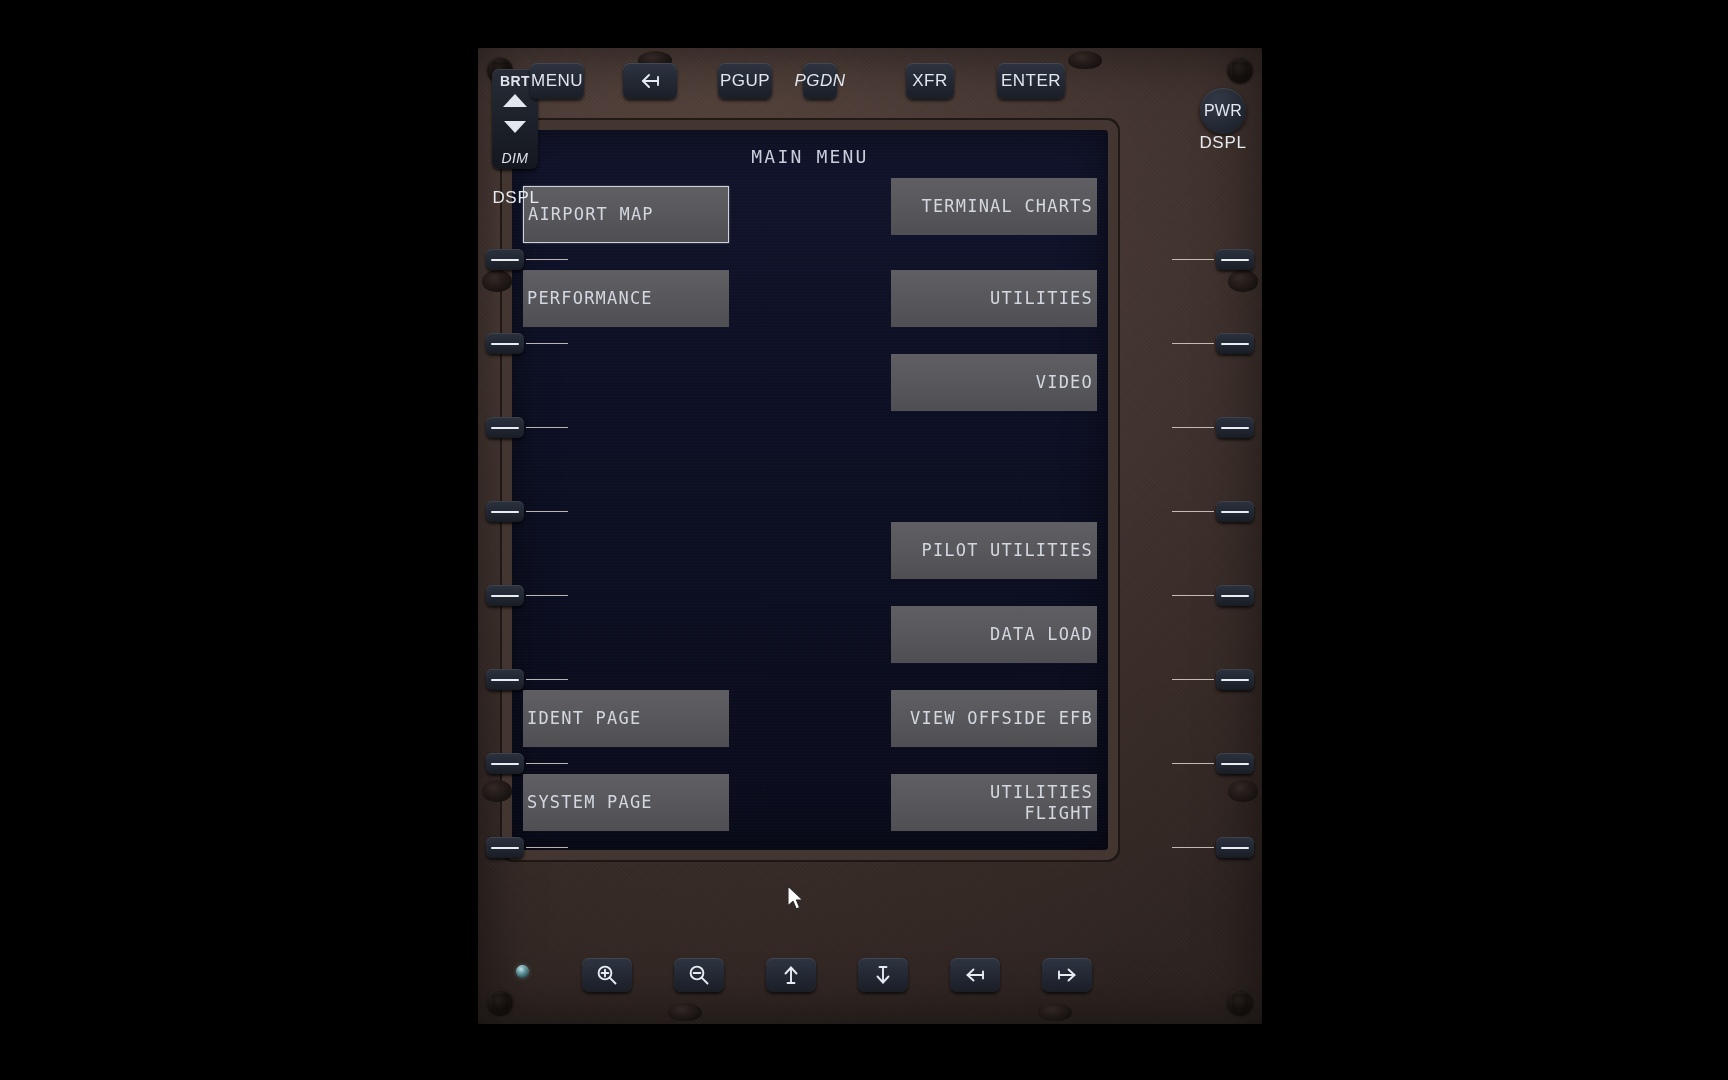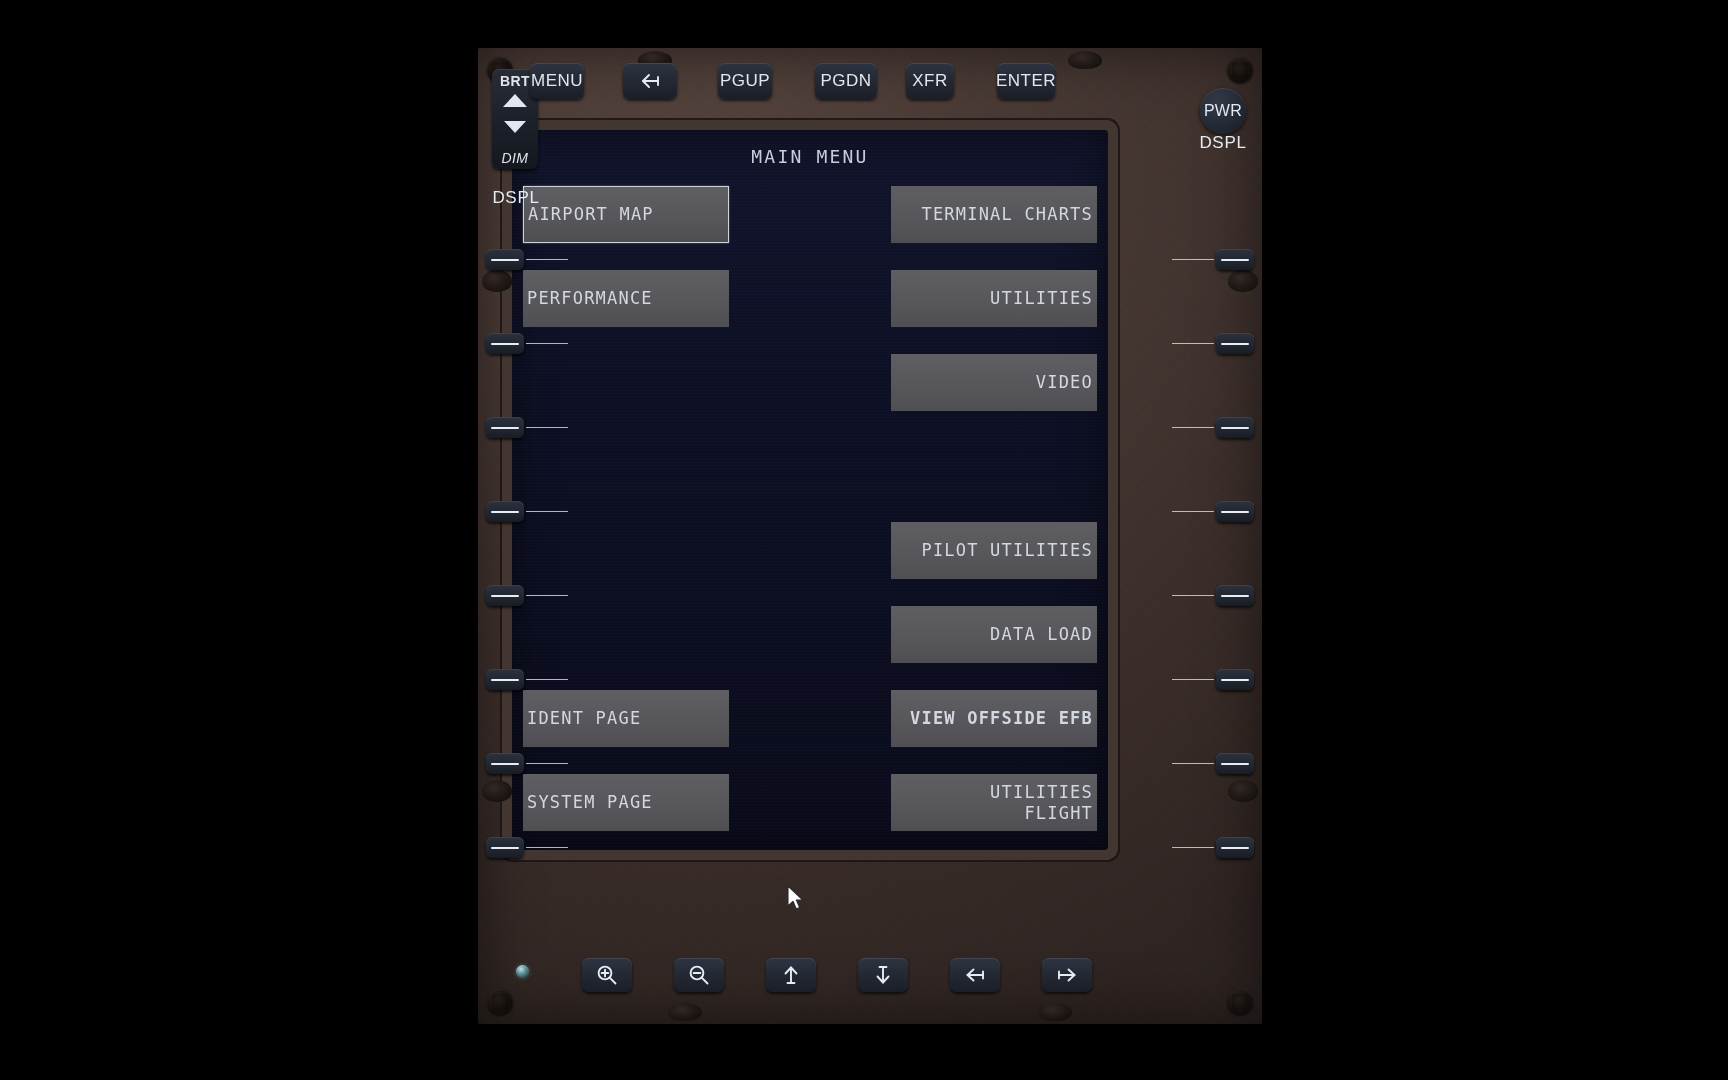--- a/index.html
+++ b/index.html
@@ -340,27 +340,27 @@
       <div class="topkey" style="left: 145px; width: 54px;">
         <svg width="26" height="26" viewBox="0 0 26 26">
           <line fill="none" stroke="#e7ebf2" stroke-width="1.9" stroke-linecap="round" stroke-linejoin="round" x1="21" y1="13" x2="6" y2="13"></line>
           <polyline fill="none" stroke="#e7ebf2" stroke-width="1.9" stroke-linecap="round" stroke-linejoin="round" points="12,7 6,13 12,19"></polyline>
           <line fill="none" stroke="#e7ebf2" stroke-width="1.9" stroke-linecap="round" stroke-linejoin="round" x1="21" y1="9" x2="21" y2="17"></line>
         </svg>
       </div>
       <div class="topkey" style="left: 240px; width: 54px;">
         <span>PGUP</span>
       </div>
-      <div class="topkey" style="left: 337px; width: 62px;">
+      <div class="topkey" style="left: 325px; width: 34px; font-style: italic;">
         <span>PGDN</span>
       </div>
       <div class="topkey" style="left: 428px; width: 48px;">
         <span>XFR</span>
       </div>
-      <div class="topkey" style="left: 519px; width: 58px; text-align: center;">
+      <div class="topkey" style="left: 519px; width: 68px; text-align: center;">
         <span>ENTER</span>
       </div>
     </div>
 
   <div id="lsk-host">
       <div class="lsk l" style="top: 201px;"></div>
       <div class="lskline l" style="top: 211px;"></div>
       <div class="lsk l" style="top: 285px;"></div>
       <div class="lskline l" style="top: 295px;"></div>
       <div class="lsk l" style="top: 369px;"></div>
@@ -409,21 +409,21 @@
         <div class="softkey left" style="top: 560px; text-align: center;">
           <span class="lines">
             <span style="display: block;">IDENT PAGE</span>
           </span>
         </div>
         <div class="softkey left" style="top: 644px;">
           <span class="lines">
             <span style="display: block;">SYSTEM PAGE</span>
           </span>
         </div>
-        <div class="softkey right" style="top: 56px; margin-left: 47px;">
+        <div class="softkey right" style="top: 48px; margin-left: 47px;">
           <span class="lines">
             <span style="display: block;">TERMINAL CHARTS</span>
           </span>
         </div>
         <div class="softkey right" style="top: 140px;">
           <span class="lines">
             <span style="display: block;">UTILITIES</span>
           </span>
         </div>
         <div class="softkey right" style="top: 224px;">
@@ -436,21 +436,21 @@
             <span style="display: block;">PILOT UTILITIES</span>
           </span>
         </div>
         <div class="softkey right" style="top: 476px;">
           <span class="lines">
             <span style="display: block;">DATA LOAD</span>
           </span>
         </div>
         <div class="softkey right" style="top: 560px;">
           <span class="lines">
-            <span style="display: block; font-weight: bold;">VIEW OFFSIDE EFB</span>
+            <span style="display: block;">VIEW OFFSIDE EFB</span>
           </span>
         </div>
         <div class="softkey right" style="top: 644px;">
           <span class="lines">
             <span style="display: block;">UTILITIES</span>
             <span style="display: block;">FLIGHT</span>
           </span>
         </div>
       </div>
   </div>

